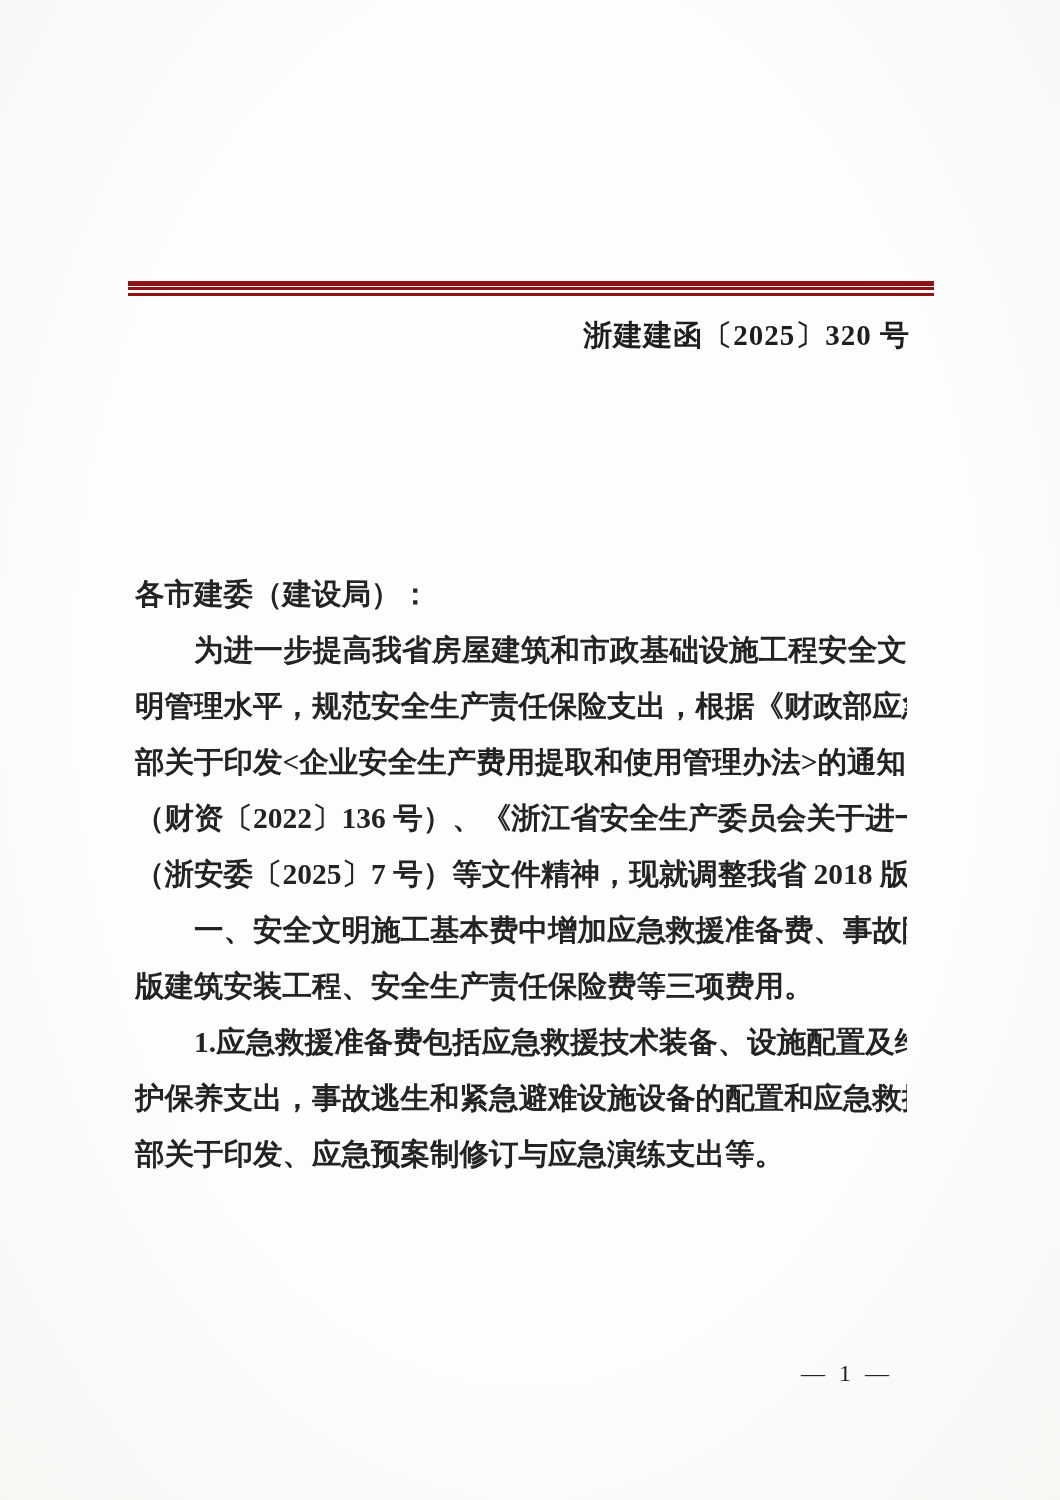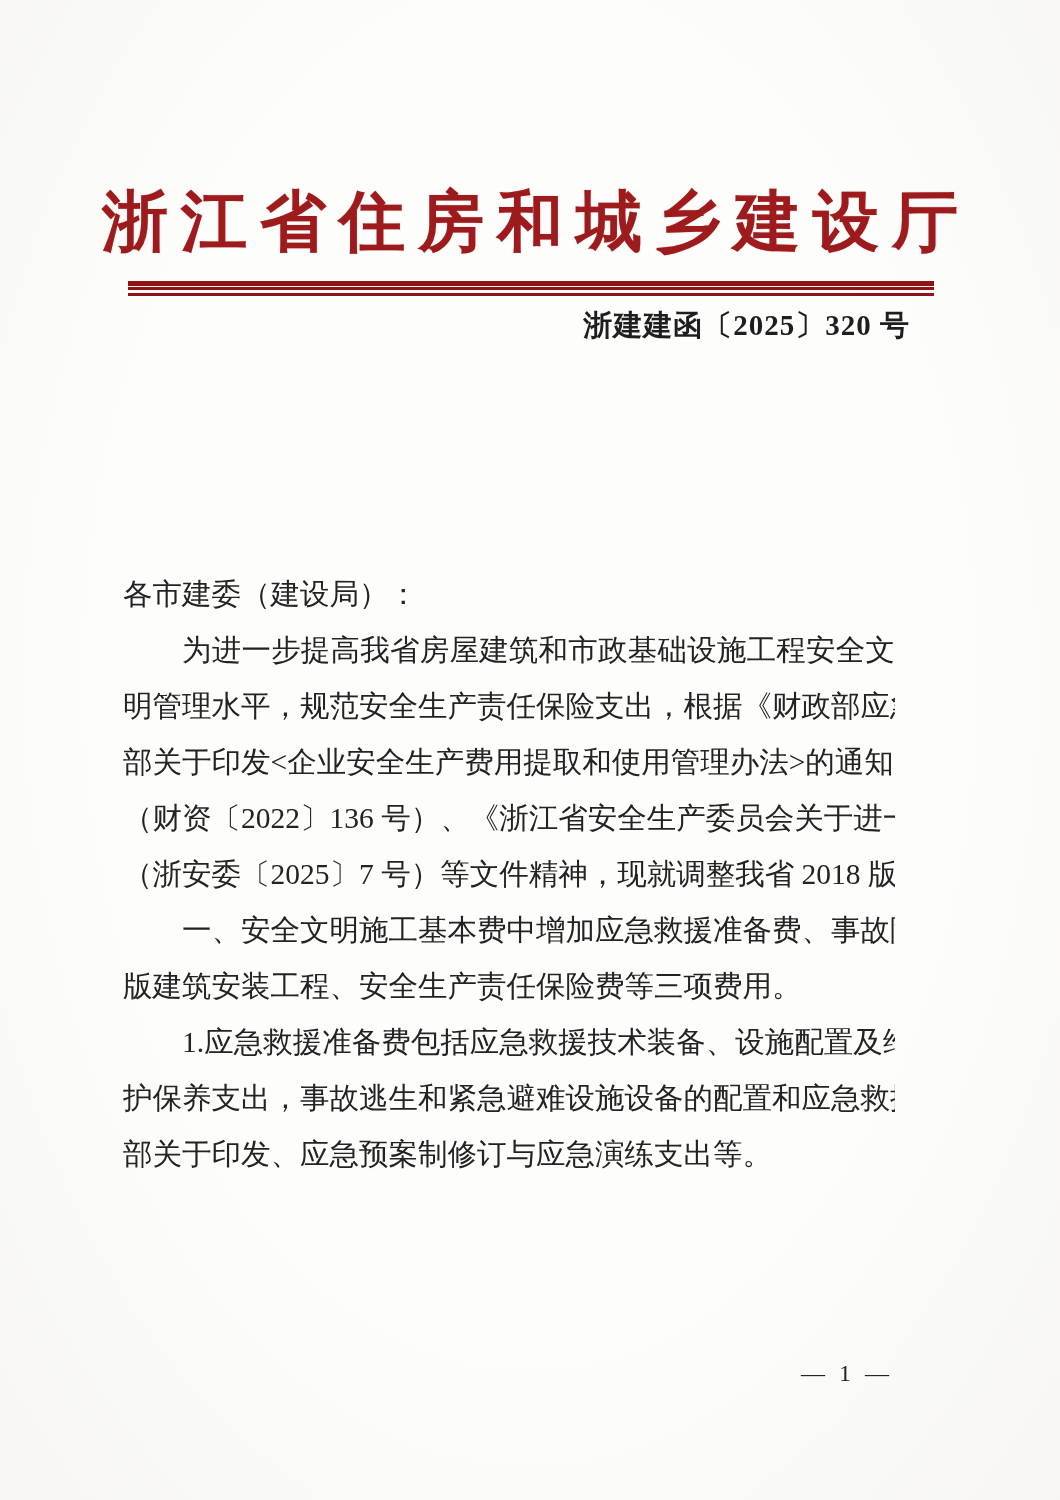--- a/index.html
+++ b/index.html
@@ -22,33 +22,33 @@
   }
   .redline-thick{
     position:absolute;top:281px;left:128px;width:806px;height:9px;
     background:linear-gradient(to bottom,#8e1316 0px,#8e1316 5px,#f8efee 5px,#f8efee 6.5px,#8e1316 6.5px,#8e1316 9px);
   }
   .redline-thin{
     position:absolute;top:293px;left:128px;width:806px;height:3px;
     background:#8e1316;
   }
   .docnum{
-    position:absolute;top:306px;right:150px;
+    position:absolute;top:316px;right:150px;
     font-size:29px;font-weight:600;color:#1e1e1e;
     letter-spacing:1px;white-space:nowrap;
   }
   .doc-title{
     position:absolute;top:383px;left:0;width:100%;
     text-align:center;color:#131313;
     font-size:41px;font-weight:700;line-height:63px;
     white-space:nowrap;
   }
   .body-block{
-    position:absolute;top:566px;left:123px;width:772px;
-    color:#232323;font-weight:400;
+    position:absolute;top:566px;left:135px;width:772px;
+    color:#232323;font-weight:700;
   }
   .bline{
     height:56px;line-height:56px;font-size:29.5px;
     text-align:justify;text-align-last:justify;
     overflow:hidden;white-space:nowrap;
   }
   .bline.salu,.bline.last{
     text-align:left;text-align-last:left;
   }
   .bline.ind{padding-left:59px;}
@@ -56,21 +56,20 @@
     position:absolute;top:1360px;right:167px;
     font-size:24px;color:#232323;letter-spacing:4px;
     font-weight:400;white-space:nowrap;
   }
 </style>
 </head>
 <body>
 
 <div class="page">
 
-  <div class="letterhead">浙江省住房和城乡建设厅</div>
 
   <div class="redline-thick"></div>
   <div class="redline-thin"></div>
 
   <div class="docnum">浙建建函〔2025〕320 号</div>
 
 
   <div class="body-block">
     <div class="bline salu">各市建委（建设局）：</div>
 

